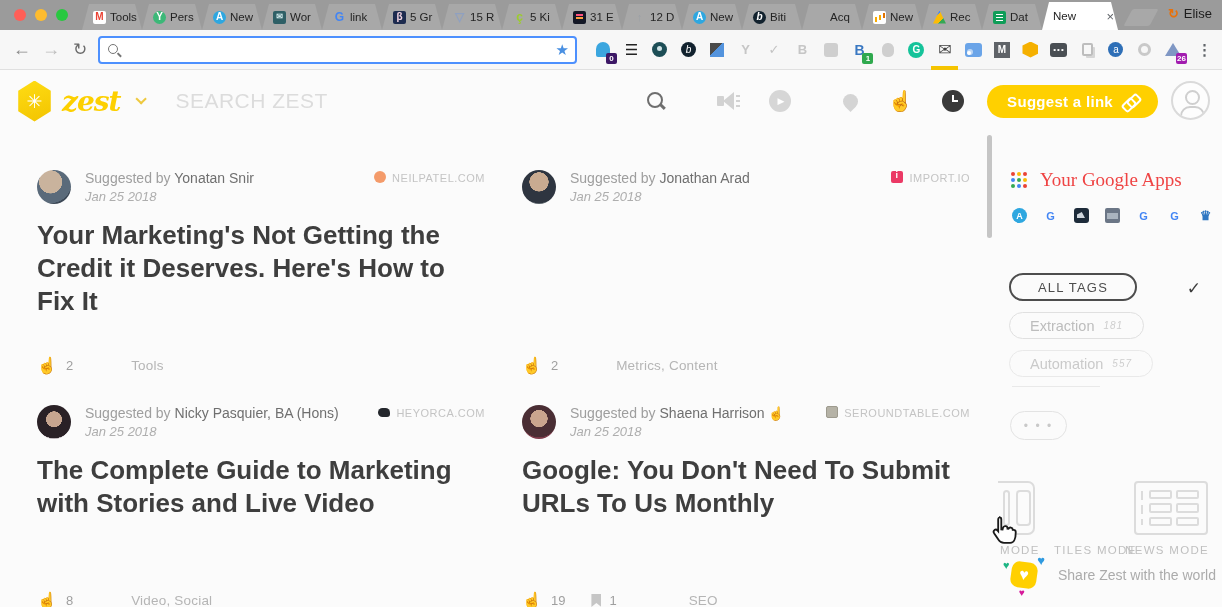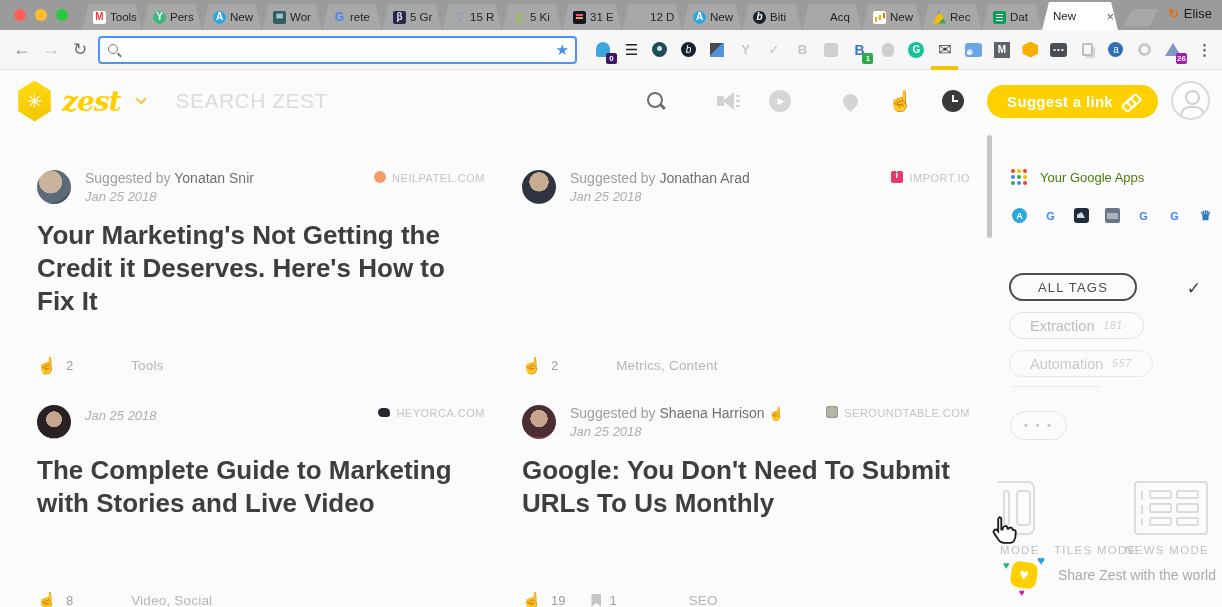--- a/index.html
+++ b/index.html
@@ -136,21 +136,21 @@
   .card-title { margin-top:15px; font-size:26px; line-height:33px; color:#3e3e3e; max-width:432px; }
   .card-foot { margin-top:auto; margin-bottom:30px; display:flex; align-items:center; font-size:13px; color:#9f9f9f; }
   .vote-ic { color:#bfbfbf; font-size:16px; margin-right:9px; }
   .bm-ic { width:10px; height:13px; background:#c6c6c6; clip-path:polygon(0 0,100% 0,100% 100%,50% 70%,0 100%); margin:0 8px 0 26px; }
   .foot-tags { margin-left:58px; color:#b5b5b5; font-size:13.5px; letter-spacing:.2px; }
   .foot-tags.t4 { margin-left:72px; }
 
   
   .sidebar { position:relative; width:237px; }
   .sb-scroll { position:absolute; left:2px; top:3px; width:5px; height:103px; background:#c5c5c5; border-radius:3px; }
-  .gapps { position:absolute; top:37px; left:26px; display:flex; align-items:center; gap:13px; font-size:13px; color:#4d7c0f; }
+  .gapps { position:absolute; top:37px; left:26px; display:flex; align-items:center; gap:13px; font-size:19px; color:#ef4444;font-family:Liberation Serif, serif; }
   .grid9 { display:grid; grid-template-columns:repeat(3,4px); grid-template-rows:repeat(3,4px); gap:2px; }
   .grid9 i { border-radius:50%; }
   .gapp-icons { position:absolute; top:76px; left:27px; display:flex; gap:16px; align-items:center; }
   .ga { width:15px; height:15px; display:flex; align-items:center; justify-content:center; font-size:11px; font-weight:bold; }
   .ga-a { background:#2ea7e0; color:#fff; border-radius:50%; font-size:9px; }
   .ga-g { color:#4285f4; }
   .ga-dark { background:#1d2b3a; border-radius:3px; position:relative; }
   .ga-dark::after { content:""; position:absolute; left:3px; top:4px; width:8px; height:6px; background:#cfd6dd; clip-path:polygon(0 40%,60% 0,100% 100%,0 100%); }
   .ga-photo { background:#6b7686; border-radius:2px; position:relative; }
   .ga-photo::after { content:""; position:absolute; left:2px; top:5px; width:11px; height:6px; background:#aab4bf; }
@@ -204,21 +204,21 @@
     <div class="tab">
         <span class="ti i-acircle">A</span>
         <span class="tl">New</span>
       </div>
     <div class="tab">
         <span class="ti i-env">✉</span>
         <span class="tl">Wor</span>
       </div>
     <div class="tab">
         <span class="ti i-g">G</span>
-        <span class="tl">rete</span>
+        <span class="tl">link</span>
       </div>
     <div class="tab">
         <span class="ti i-beta">β</span>
         <span class="tl">5 Gr</span>
       </div>
     <div class="tab">
         <span class="ti i-tri">▽</span>
         <span class="tl">15 R</span>
       </div>
     <div class="tab">
@@ -405,20 +405,21 @@
           <span class="vote-ic">☝</span>
           <span>2</span>
           <span class="foot-tags">Metrics, Content</span>
         </div>
       </article>
 
       <article class="card">
         <div class="card-head">
           <span class="avatar av3"></span>
           <div class="meta">
+            <div class="sug-line"><span>Suggested by</span> <span class="sug-name">Nicky Pasquier, BA (Hons)</span></div>
             <div class="date-line">Jan 25 2018</div>
           </div>
           <div class="src">
               <span class="fav fav-orca"></span>
               <span>HEYORCA.COM</span>
             </div>
         </div>
         <h2 class="card-title">The Complete Guide to Marketing with Stories and Live Video</h2>
         <div class="card-foot">
           <span class="vote-ic">☝</span>

